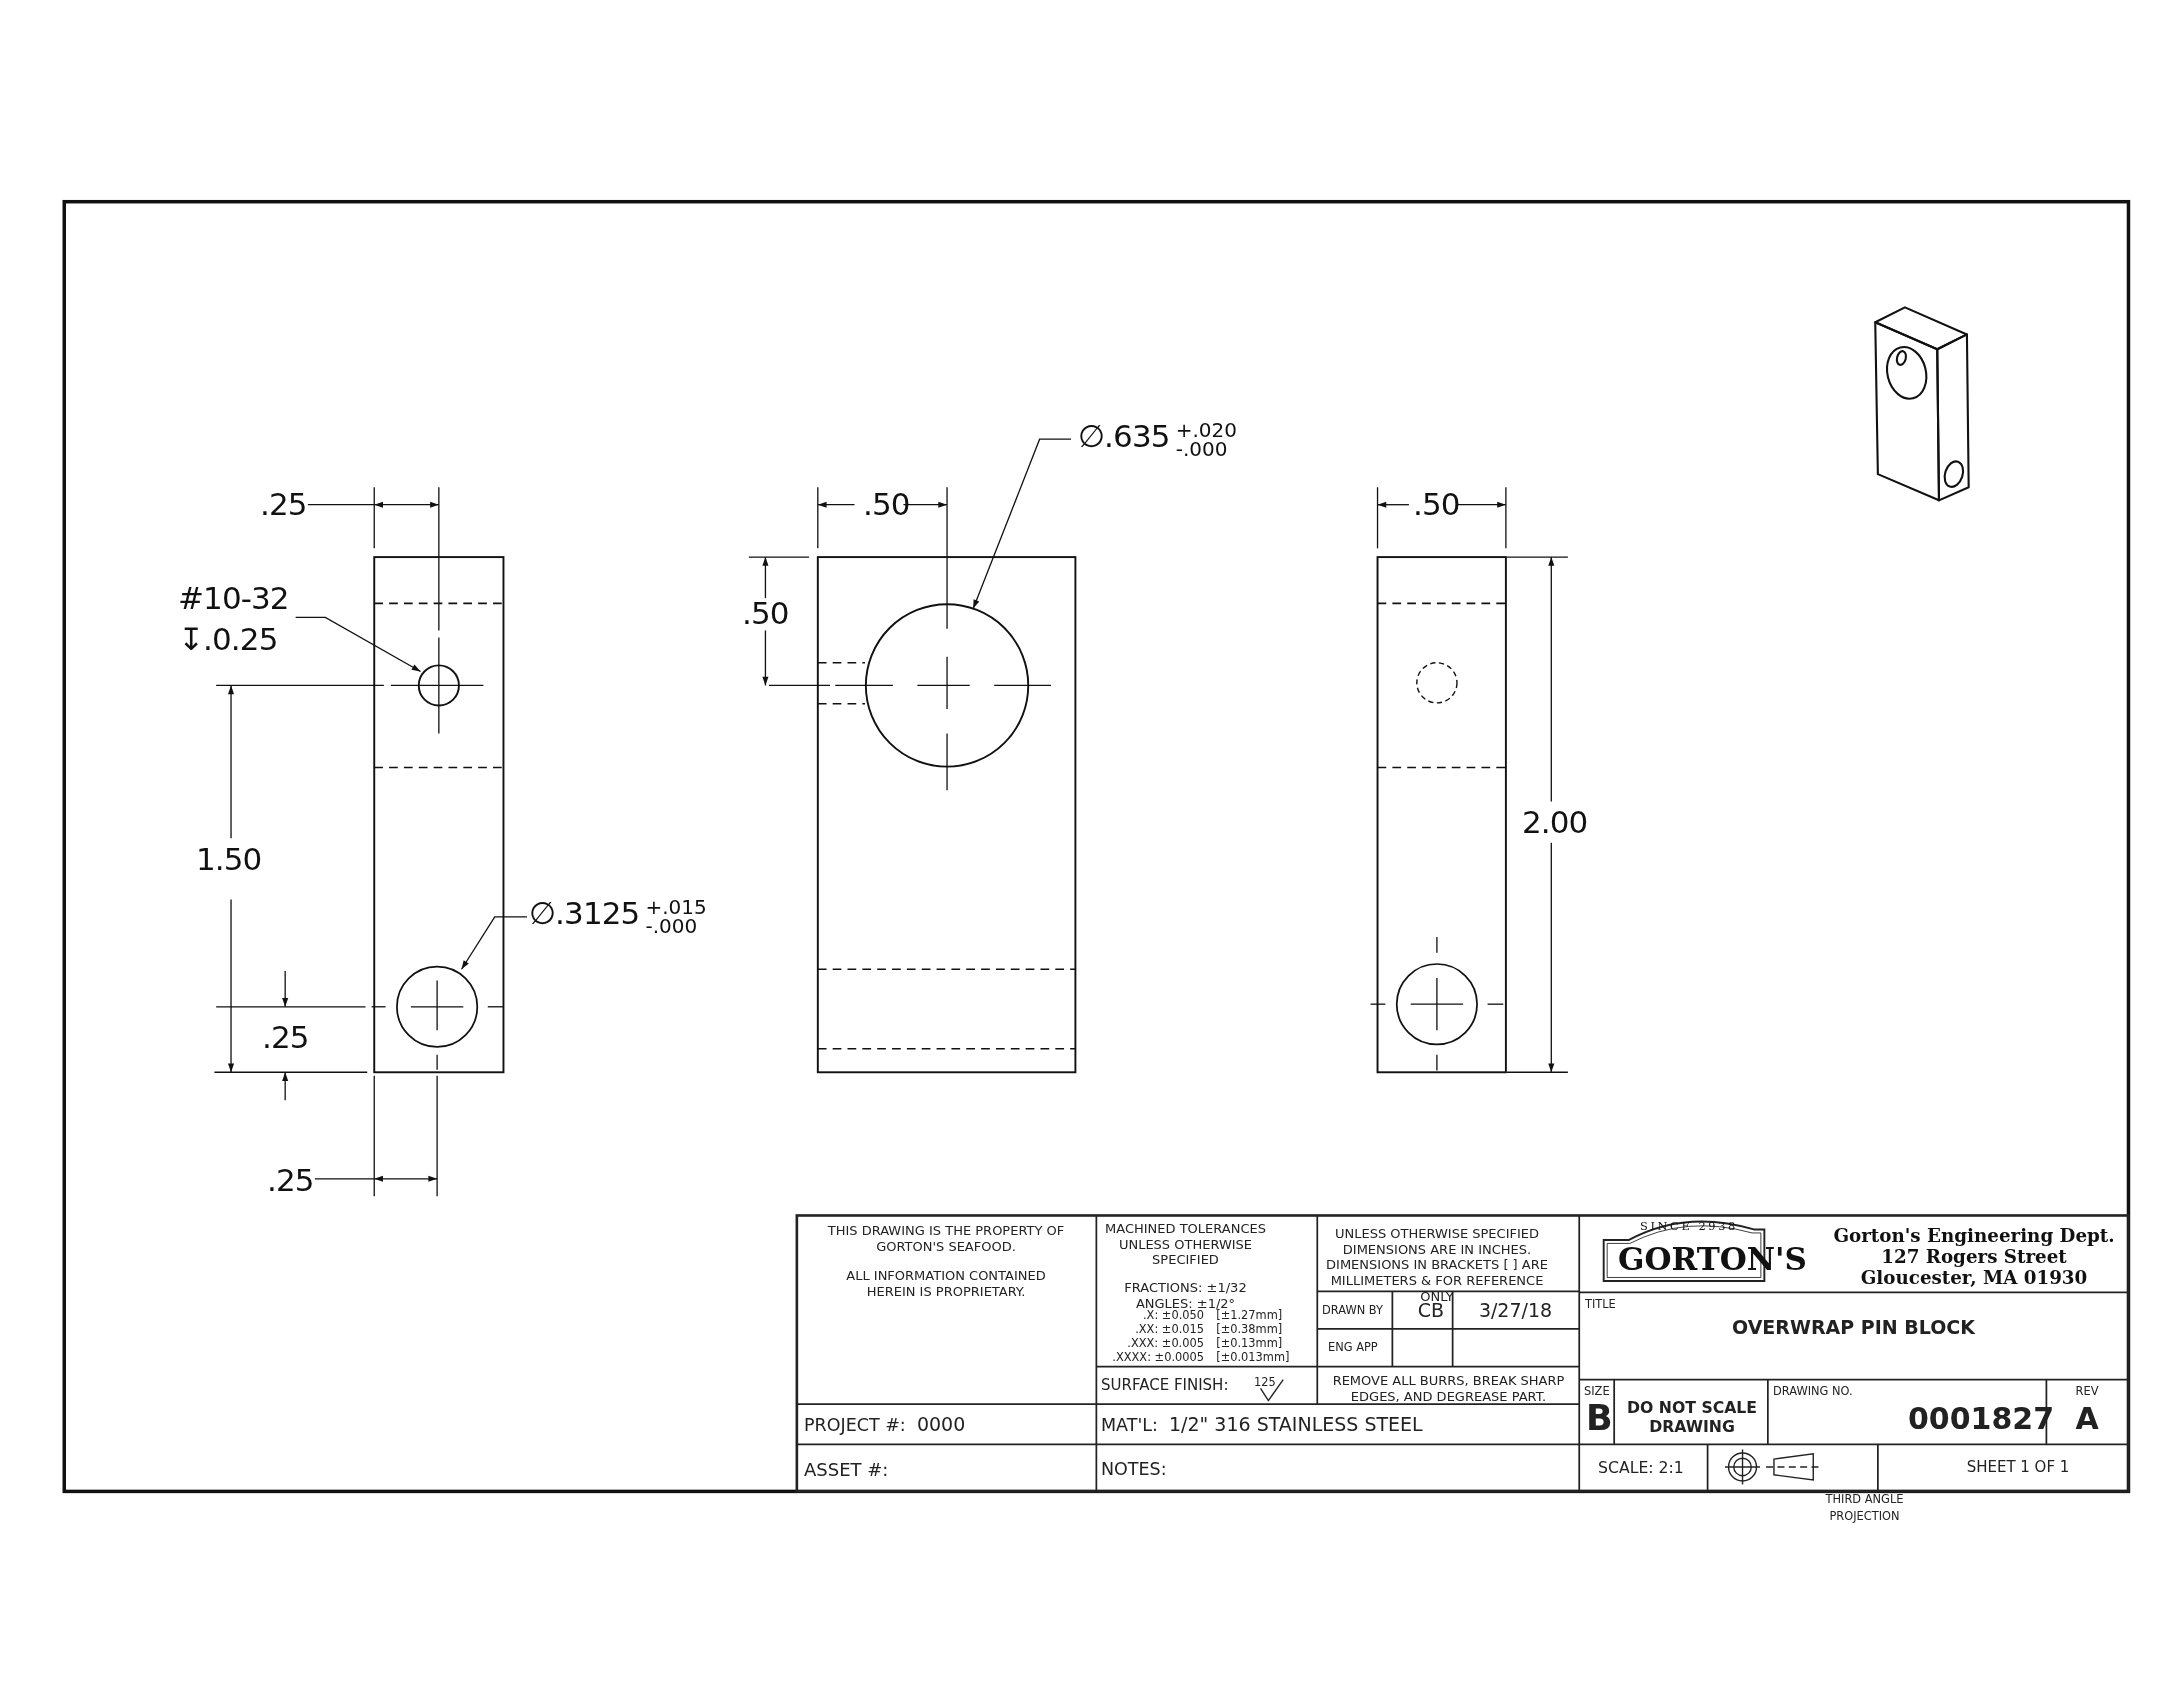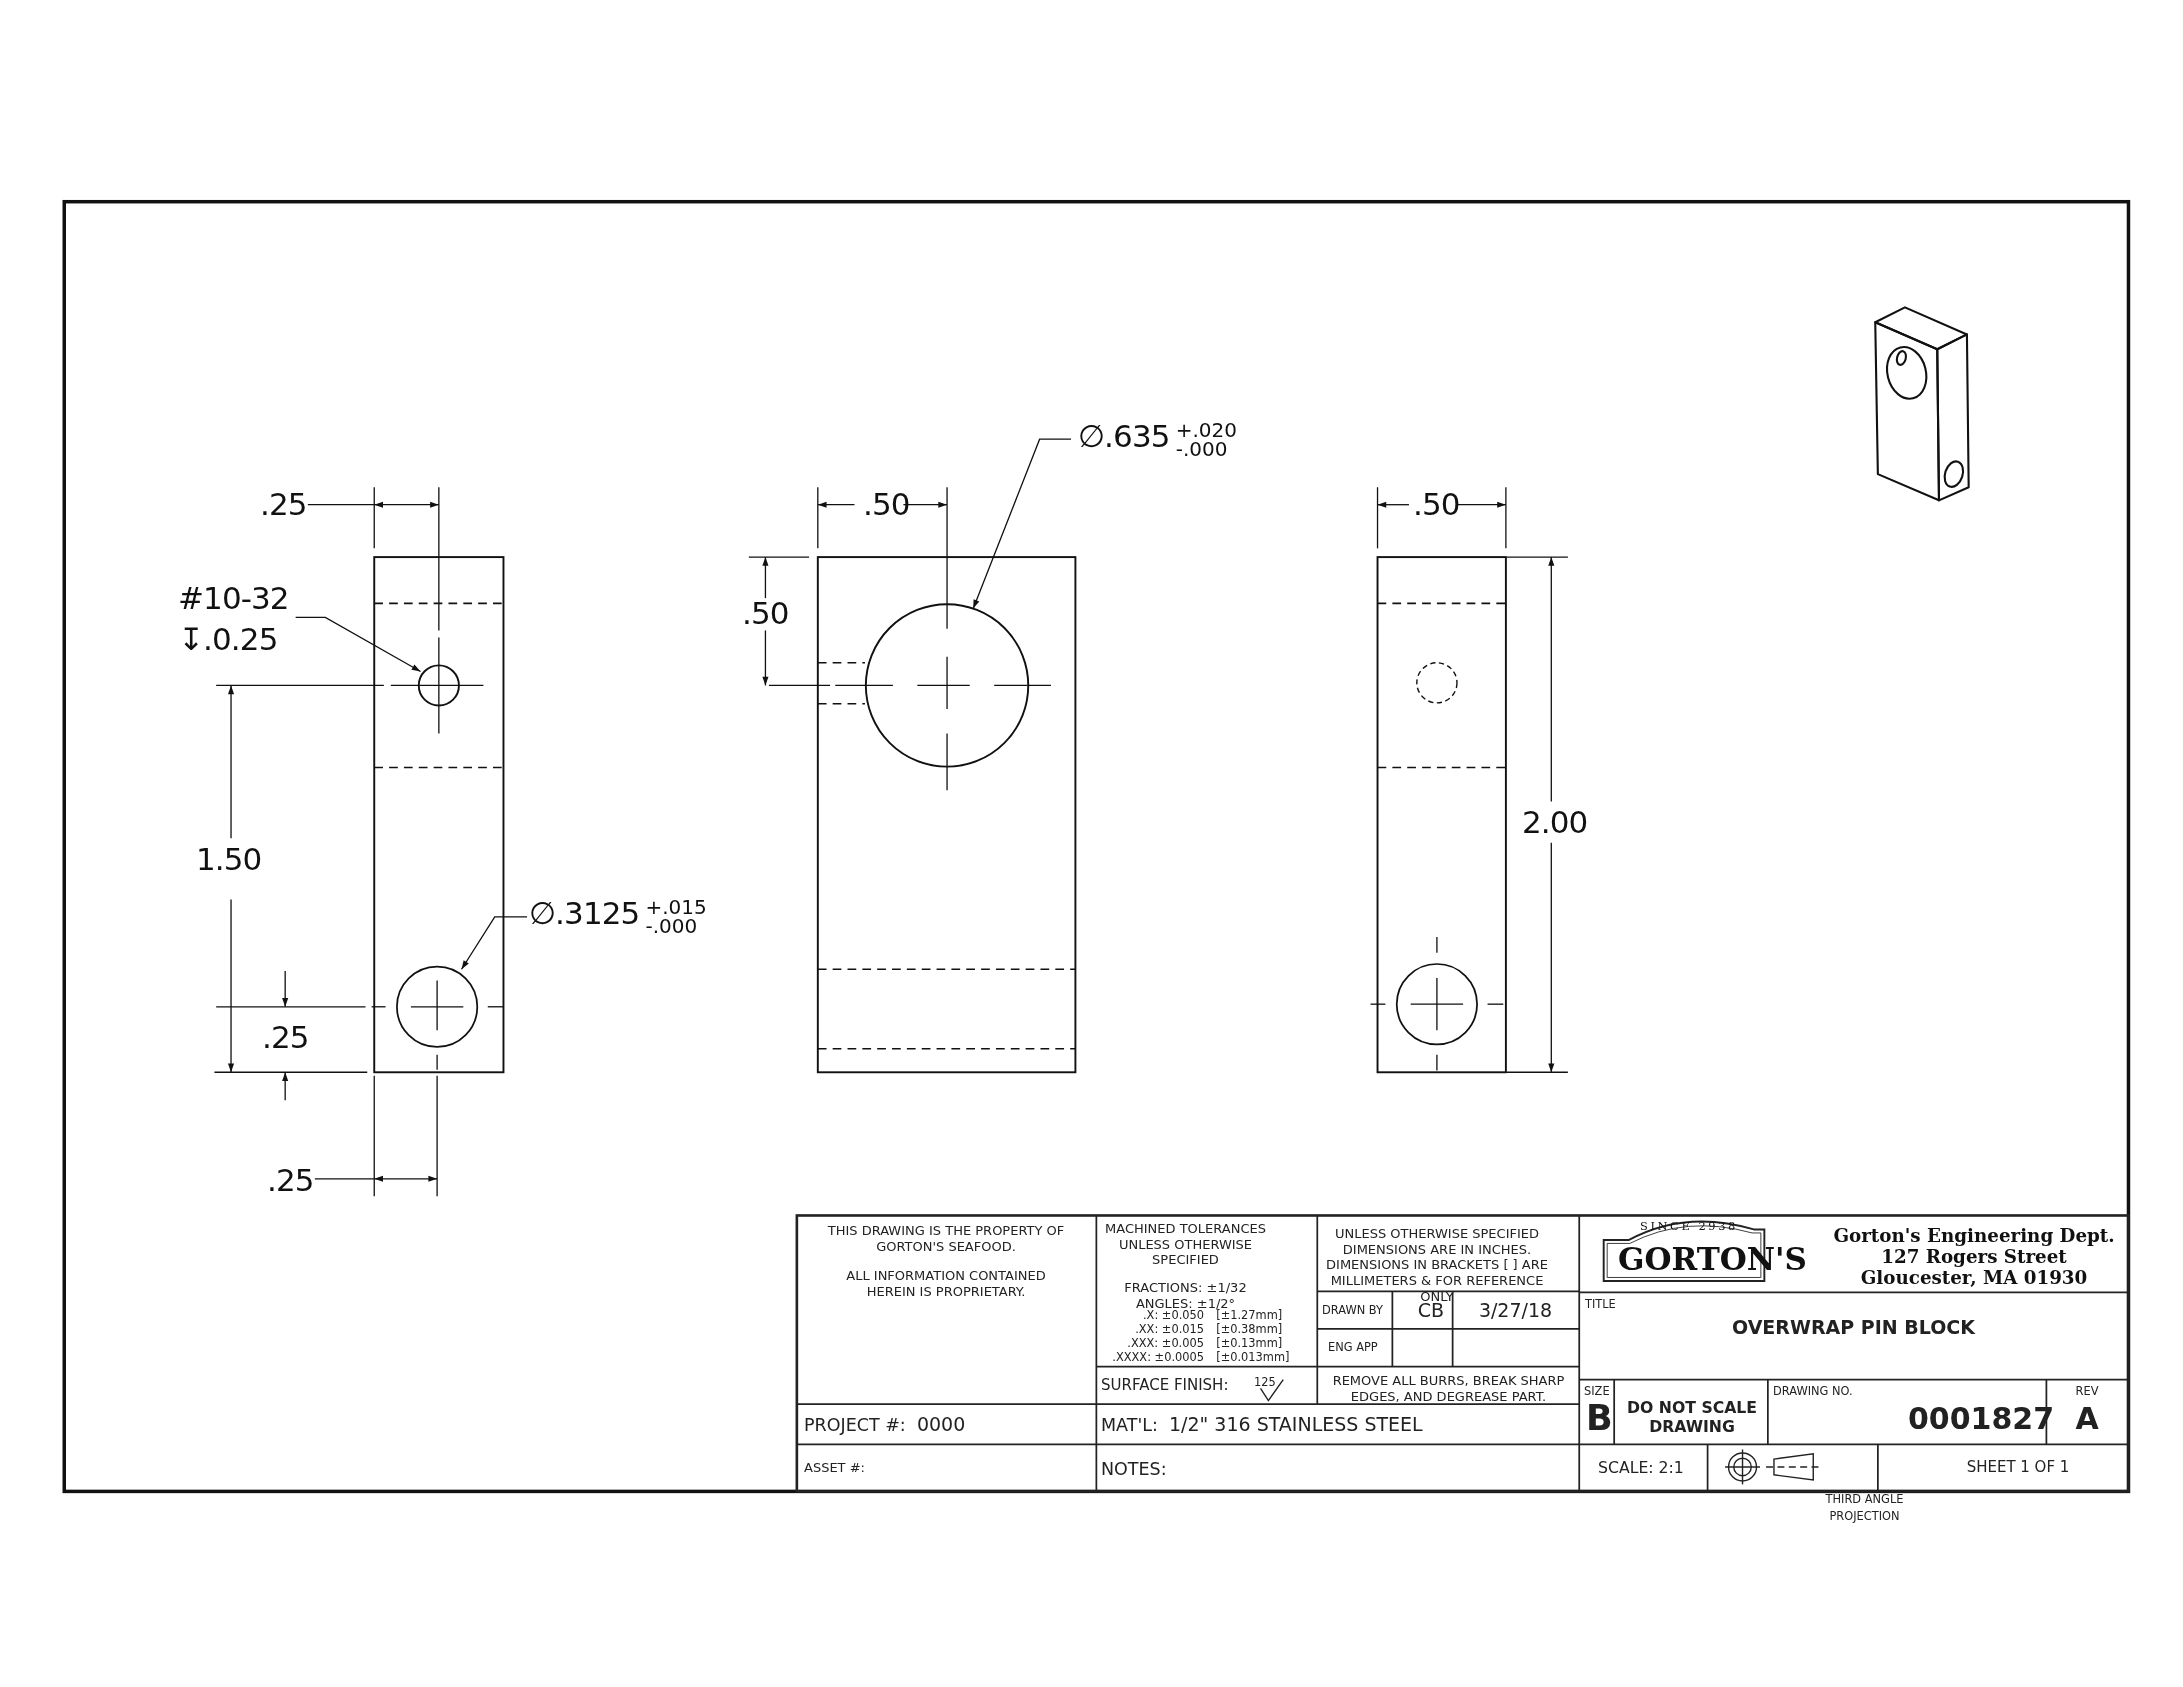--- a/index.html
+++ b/index.html
@@ -242,21 +242,21 @@
 <div class="abs tb tb-value center" style="left:1392px;top:1338px;width:60px;"></div>
 <div class="abs tb tb-value center" style="left:1452px;top:1338px;width:127px;"></div>
 
 <div class="abs tb tb-label" style="left:1101px;top:1378px;">SURFACE FINISH:</div>
 <div class="abs tb tb-tiny" style="left:1254px;top:1377px;">125</div>
 <div class="abs tb tb-small" style="left:1319px;top:1373px;width:259px;white-space:normal;">REMOVE ALL BURRS, BREAK SHARP EDGES, AND DEGREASE PART.</div>
 
 <div class="abs tb" style="left:804px;top:1415px;font-size:17.5px;">
   <span>PROJECT #:</span>&nbsp;&nbsp;<span style="font-size:19px;">0000</span>
 </div>
-<div class="abs tb" style="left:804px;top:1461px;font-size:13px;">
+<div class="abs tb" style="left:804px;top:1461px;font-size:18px;">
   <span>ASSET #:</span>&nbsp;<span></span>
 </div>
 <div class="abs tb" style="left:1101px;top:1415px;font-size:17.5px;">
   <span>MAT'L:</span>&nbsp;&nbsp;<span style="font-size:19px;">1/2" 316 STAINLESS STEEL</span>
 </div>
 <div class="abs tb" style="left:1101px;top:1461px;font-size:17.5px;">
   <span>NOTES:</span>&nbsp;<span></span>
 </div>
 
 <div class="abs serif" style="left:1640px;top:1221px;font-size:11.4px;letter-spacing:2.6px;font-weight:normal;">SINCE 2938</div>

